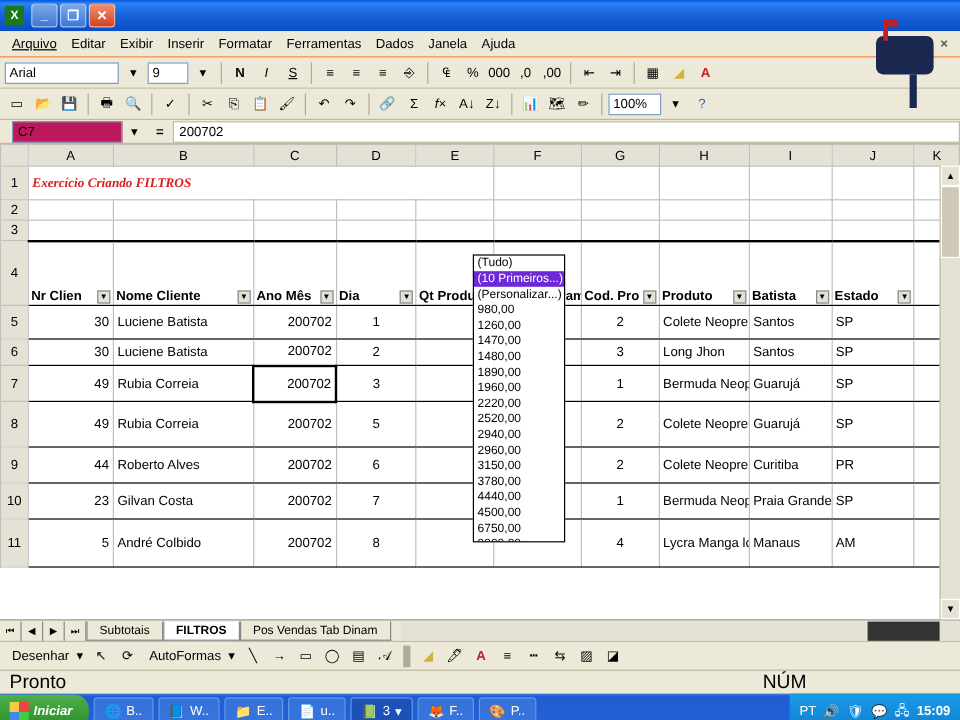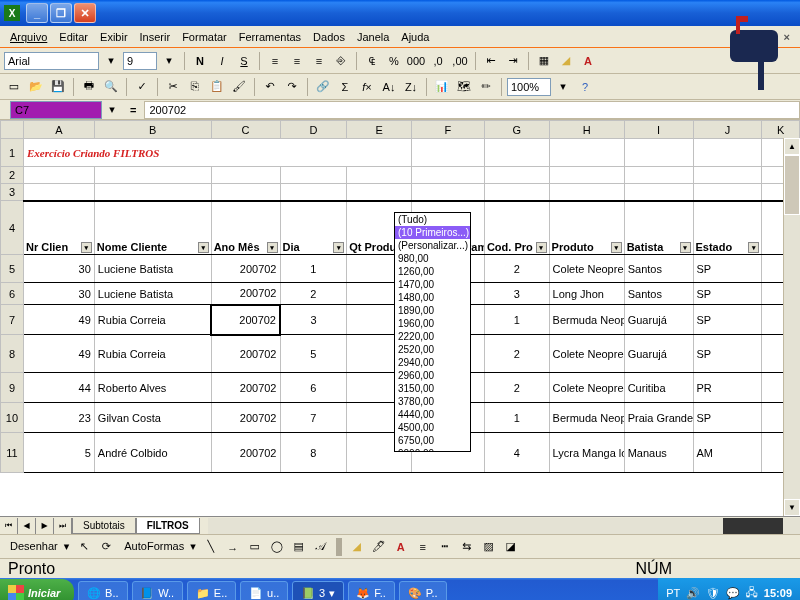--- a/index.html
+++ b/index.html
@@ -22,21 +22,21 @@
 
 .toolbar { height: 26px; background: #ece9d8; display: flex; align-items: center; padding: 0 4px; border-bottom: 1px solid #c0b8a0; gap: 2px; }
 .tbtn { width: 20px; height: 20px; display: flex; align-items: center; justify-content: center; font-size: 11px; cursor: default; }
 .tsep { width: 1px; height: 18px; background: #b0aa98; margin: 0 3px; }
 .font-name { width: 95px; height: 18px; border: 1px solid #7f9db9; background: #fff; padding: 0 3px; display: flex; align-items: center; }
 .font-size { width: 34px; height: 18px; border: 1px solid #7f9db9; background: #fff; padding: 0 3px; display: flex; align-items: center; }
 .zoom-box { width: 44px; height: 18px; border: 1px solid #7f9db9; background: #fff; padding: 0 3px; display: flex; align-items: center; }
 
 
 .formula-row { height: 20px; background: #ece9d8; display: flex; align-items: center; border-bottom: 1px solid #c0b8a0; }
-.name-box { width: 92px; height: 18px; border: 1px solid #7f9db9; background: #a21caf; margin-left: 10px; padding: 0 4px; display: flex; align-items: center; }
+.name-box { width: 92px; height: 18px; border: 1px solid #7f9db9; background: #be185d; margin-left: 10px; padding: 0 4px; display: flex; align-items: center; }
 .fx-lbl { margin: 0 8px; font-weight: bold; }
 .formula-content { flex: 1; height: 18px; background: #fff; border: 1px solid #c0b8a0; padding: 0 4px; display: flex; align-items: center; }
 
 
 .sheet-wrap { position: relative; height: 396px; background: #fff; }
 .grid { border-collapse: collapse; table-layout: fixed; width: 100%; }
 .grid th, .grid td { border: 1px solid #c0c0c0; height: 17px; font-size: 11px; padding: 0 3px; overflow: hidden; white-space: nowrap; }
 .grid thead th { background: #e4e2d4; font-weight: normal; text-align: center; height: 18px; }
 .grid .rowhdr { background: #e4e2d4; text-align: center; width: 22px; font-weight: normal; }
 .row-sel { background: #d8d6c8; font-weight: bold; }
@@ -45,21 +45,21 @@
 .hdr-row .hdr-cell { display: flex; align-items: flex-end; justify-content: space-between; height: 100%; font-weight: bold; }
 .hdr-row .drop { width: 11px; height: 11px; background: #e4e2d4; border: 1px solid #888; display: inline-flex; align-items: center; justify-content: center; font-size: 7px; }
 .data-row td { border-top: 1px solid #000; border-bottom: 1px solid #000; }
 .sel-cell { border: 2px solid #000 !important; }
 .r { text-align: right; }
 .c { text-align: center; }
 
 
 .filter-dropdown { position: absolute; left: 394px; top: 92px; width: 77px; background: #fff; border: 1px solid #000; font-size: 10px; z-index: 100; max-height: 240px; overflow: hidden; }
 .filter-dropdown div { padding: 0 3px; height: 13px; line-height: 13px; white-space: nowrap; }
-.filter-dropdown .sel { background: #8b5cf6; color: #fff; }
+.filter-dropdown .sel { background: #6d28d9; color: #fff; }
 
 
 .v-scroll { position: absolute; right: 0; top: 18px; width: 17px; bottom: 0; background: #e4e2d4; border-left: 1px solid #c0b8a0; }
 .v-scroll .thumb { position: absolute; top: 17px; left: 0; right: 0; height: 60px; background: #cec8b8; border: 1px solid #fff; }
 .v-scroll .arr { height: 17px; background: #e4e2d4; border: 1px solid #fff; text-align: center; font-size: 8px; line-height: 15px; }
 .v-scroll .arr-dn { position: absolute; bottom: 0; left: 0; right: 0; }
 
 
 .tabs-row { height: 18px; background: #ece9d8; display: flex; align-items: center; border-top: 1px solid #888; }
 .tab-nav { width: 18px; height: 16px; display: flex; align-items: center; justify-content: center; font-size: 8px; border-right: 1px solid #888; }
@@ -464,20 +464,21 @@
 </div>
 </div>
 
 <div class="tabs-row">
   <span class="tab-nav">⏮</span>
   <span class="tab-nav">◀</span>
   <span class="tab-nav">▶</span>
   <span class="tab-nav">⏭</span>
   <span class="tab">Subtotais</span>
   <span class="tab active">FILTROS</span>
+  <span class="tab">Pos Vendas Tab Dinam</span>
   <div class="h-scroll-track">
     <div class="thumb"></div>
   </div>
 </div>
 
 <div class="draw-bar">
   <span><span>Desenhar</span> ▾</span>
   <span class="tbtn">↖</span>
   <span class="tbtn">⟳</span>
   <span><span>AutoFormas</span> ▾</span>

